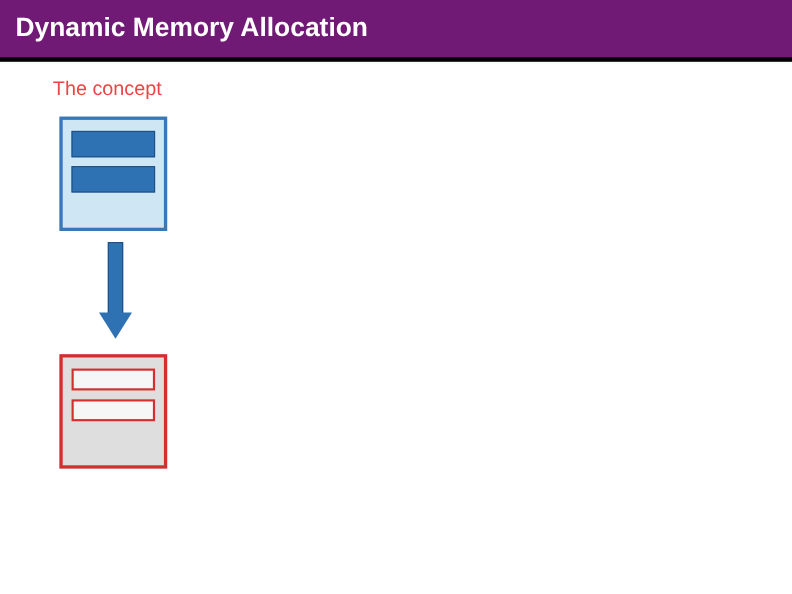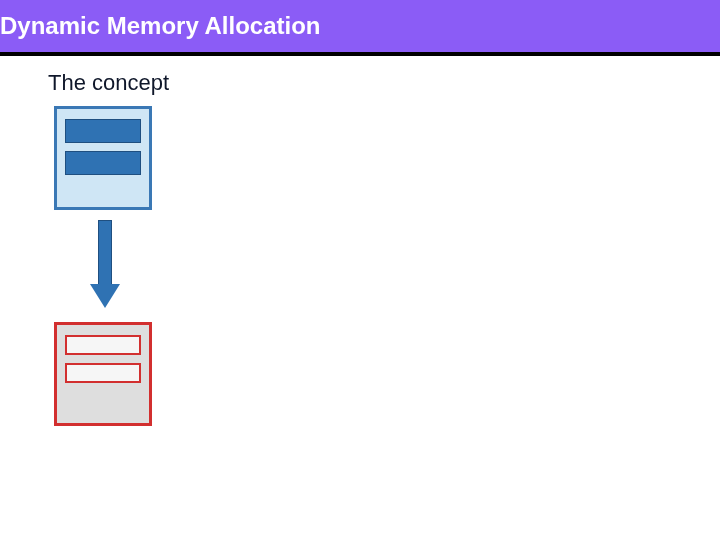--- a/index.html
+++ b/index.html
@@ -1,39 +1,40 @@
 <!DOCTYPE html>
 <html><head>
 <meta charset="utf-8">
 <style>
   * { box-sizing: border-box; margin: 0; padding: 0; }
   html, body { width: 720px; height: 540px; background: #fff; font-family: "Segoe UI", "Helvetica Neue", Arial, sans-serif; overflow: hidden; }
 
   .header {
     width: 100%;
     height: 56px;
-    background: #8b5cf6;
+    background: #701a75;
     border-bottom: 4px solid #000;
     display: flex;
     align-items: center;
+    padding-left: 14px;
   }
   .header-title {
     color: #fff;
     font-size: 24px;
     font-weight: 700;
   }
 
   .stage { position: relative; width: 720px; height: 484px; }
 
   .subtitle {
     position: absolute;
     left: 48px;
     top: 14px;
-    font-size: 22px;
-    color: #0f172a;
+    font-size: 18px;
+    color: #ef4444;
   }
 
   
   .box-top {
     position: absolute;
     left: 54px;
     top: 50px;
     width: 98px;
     height: 104px;
     background: #cfe6f5;

